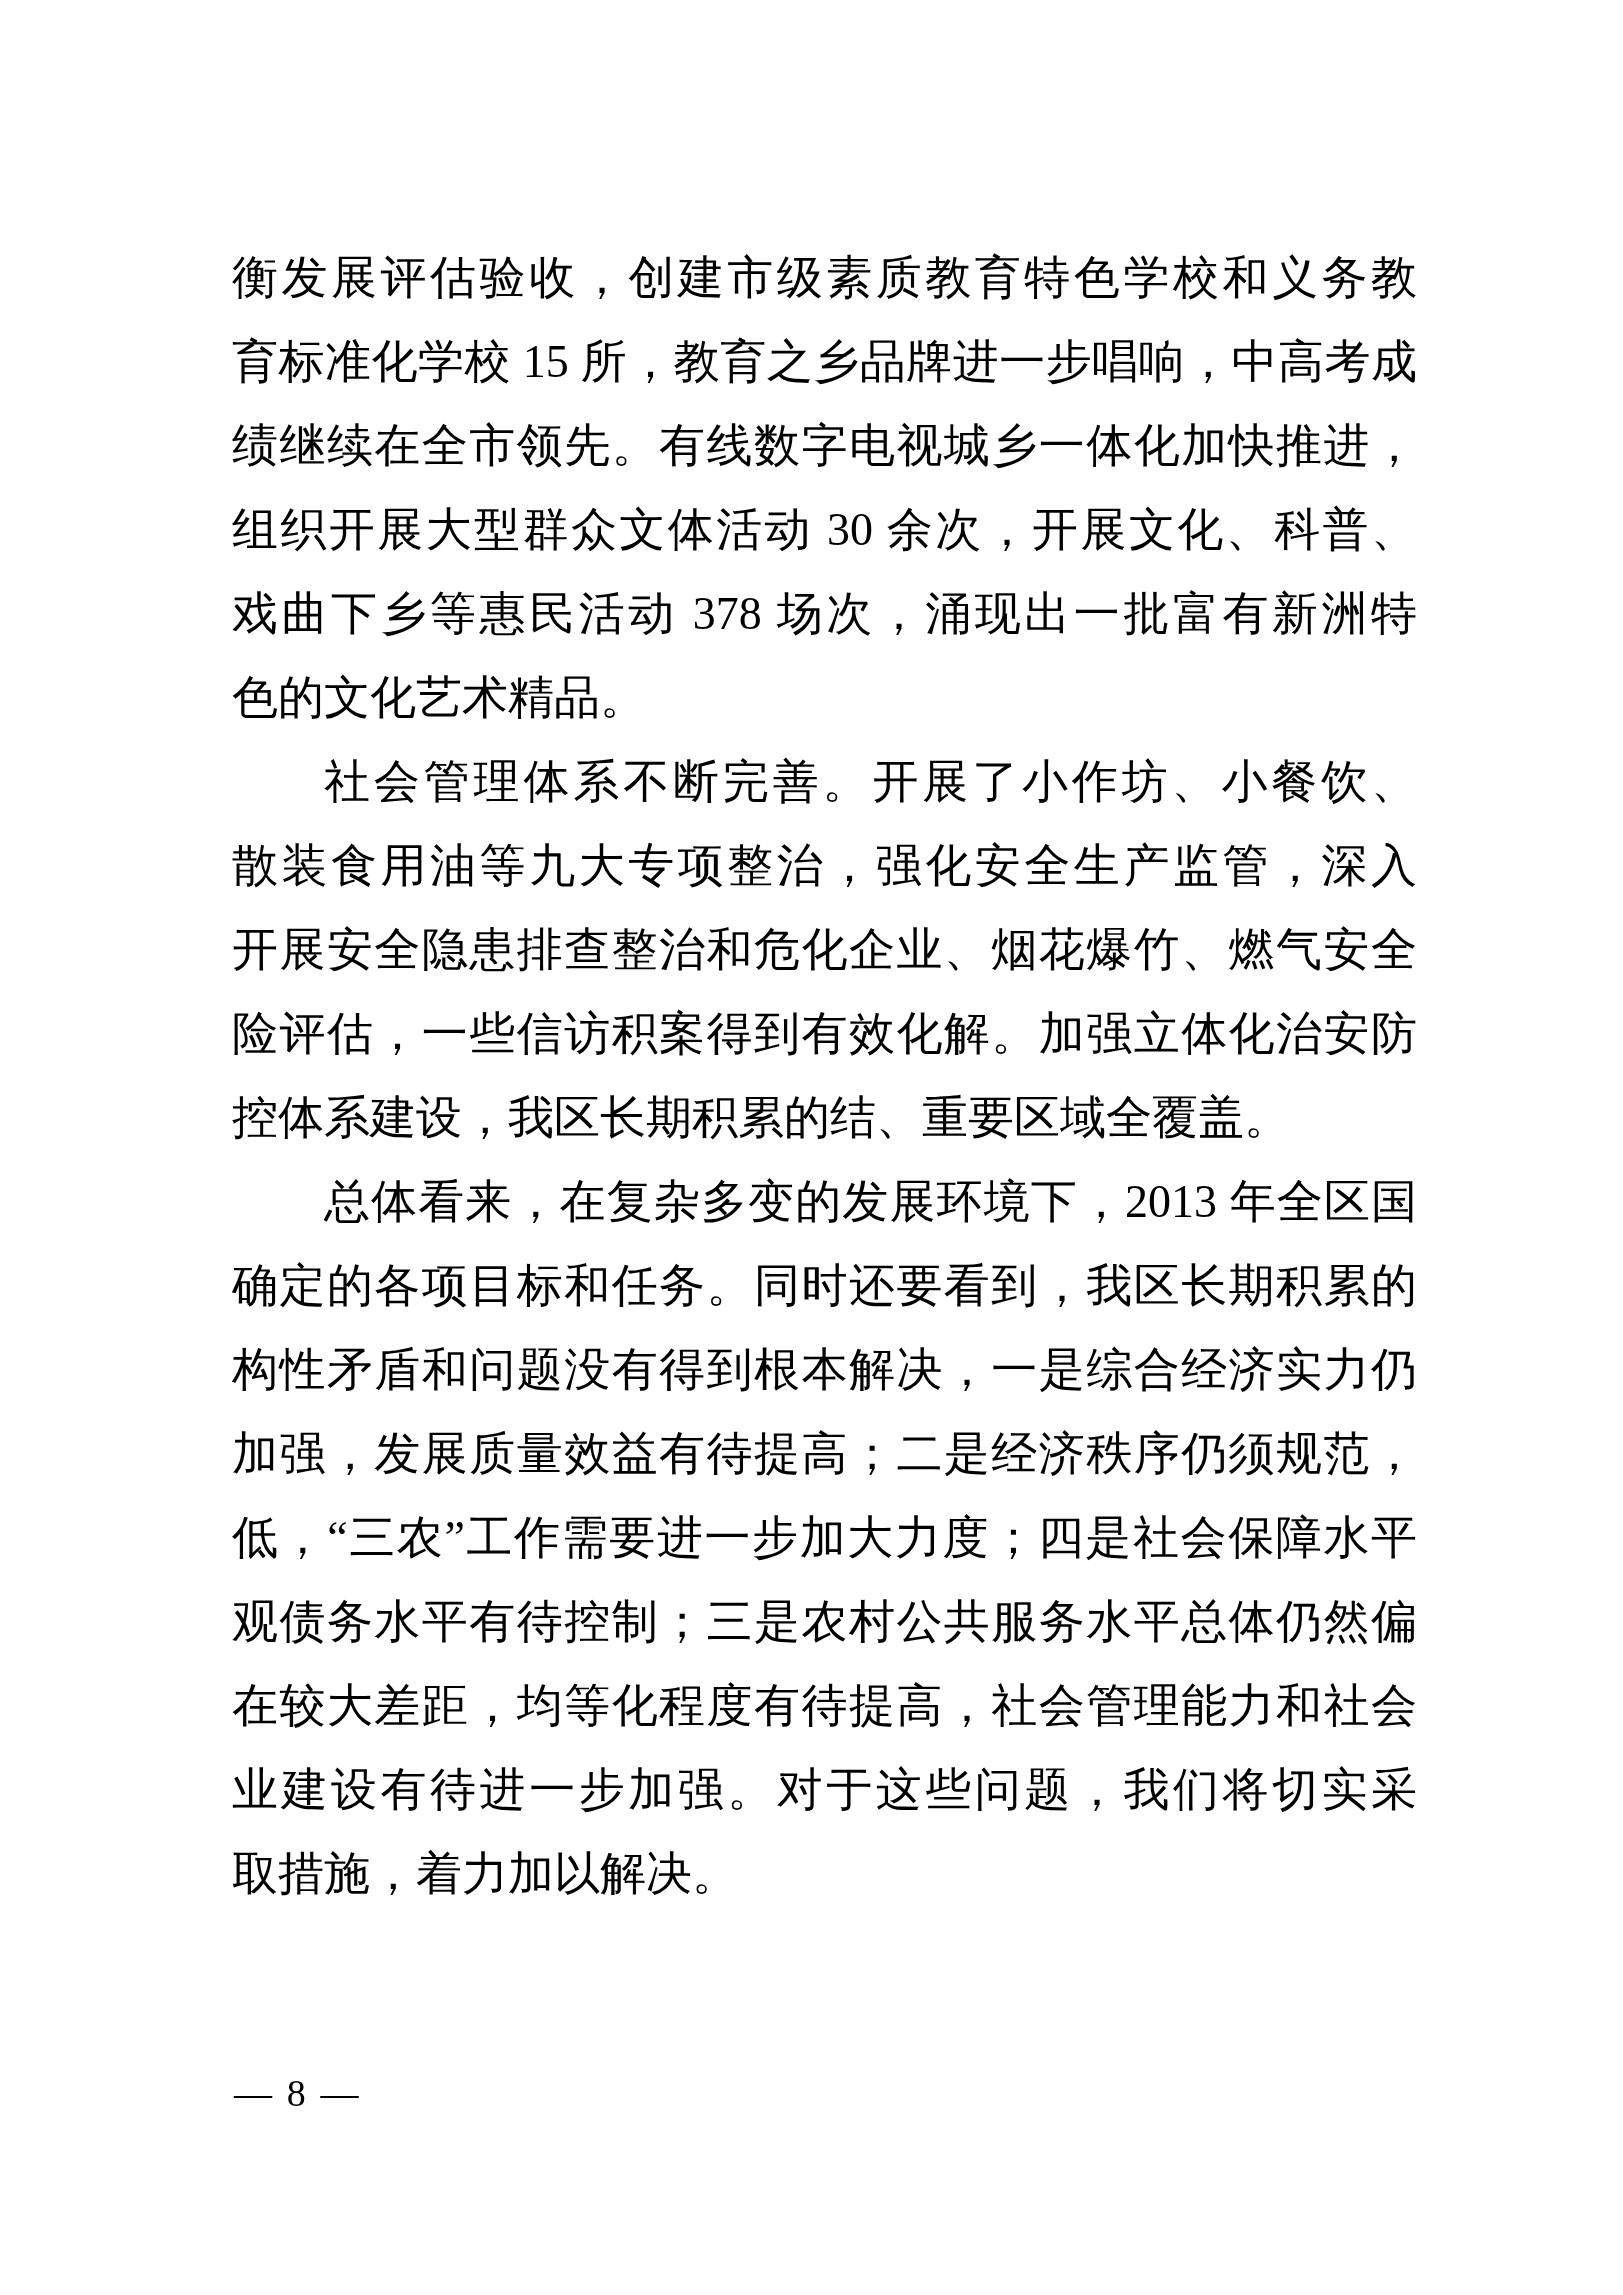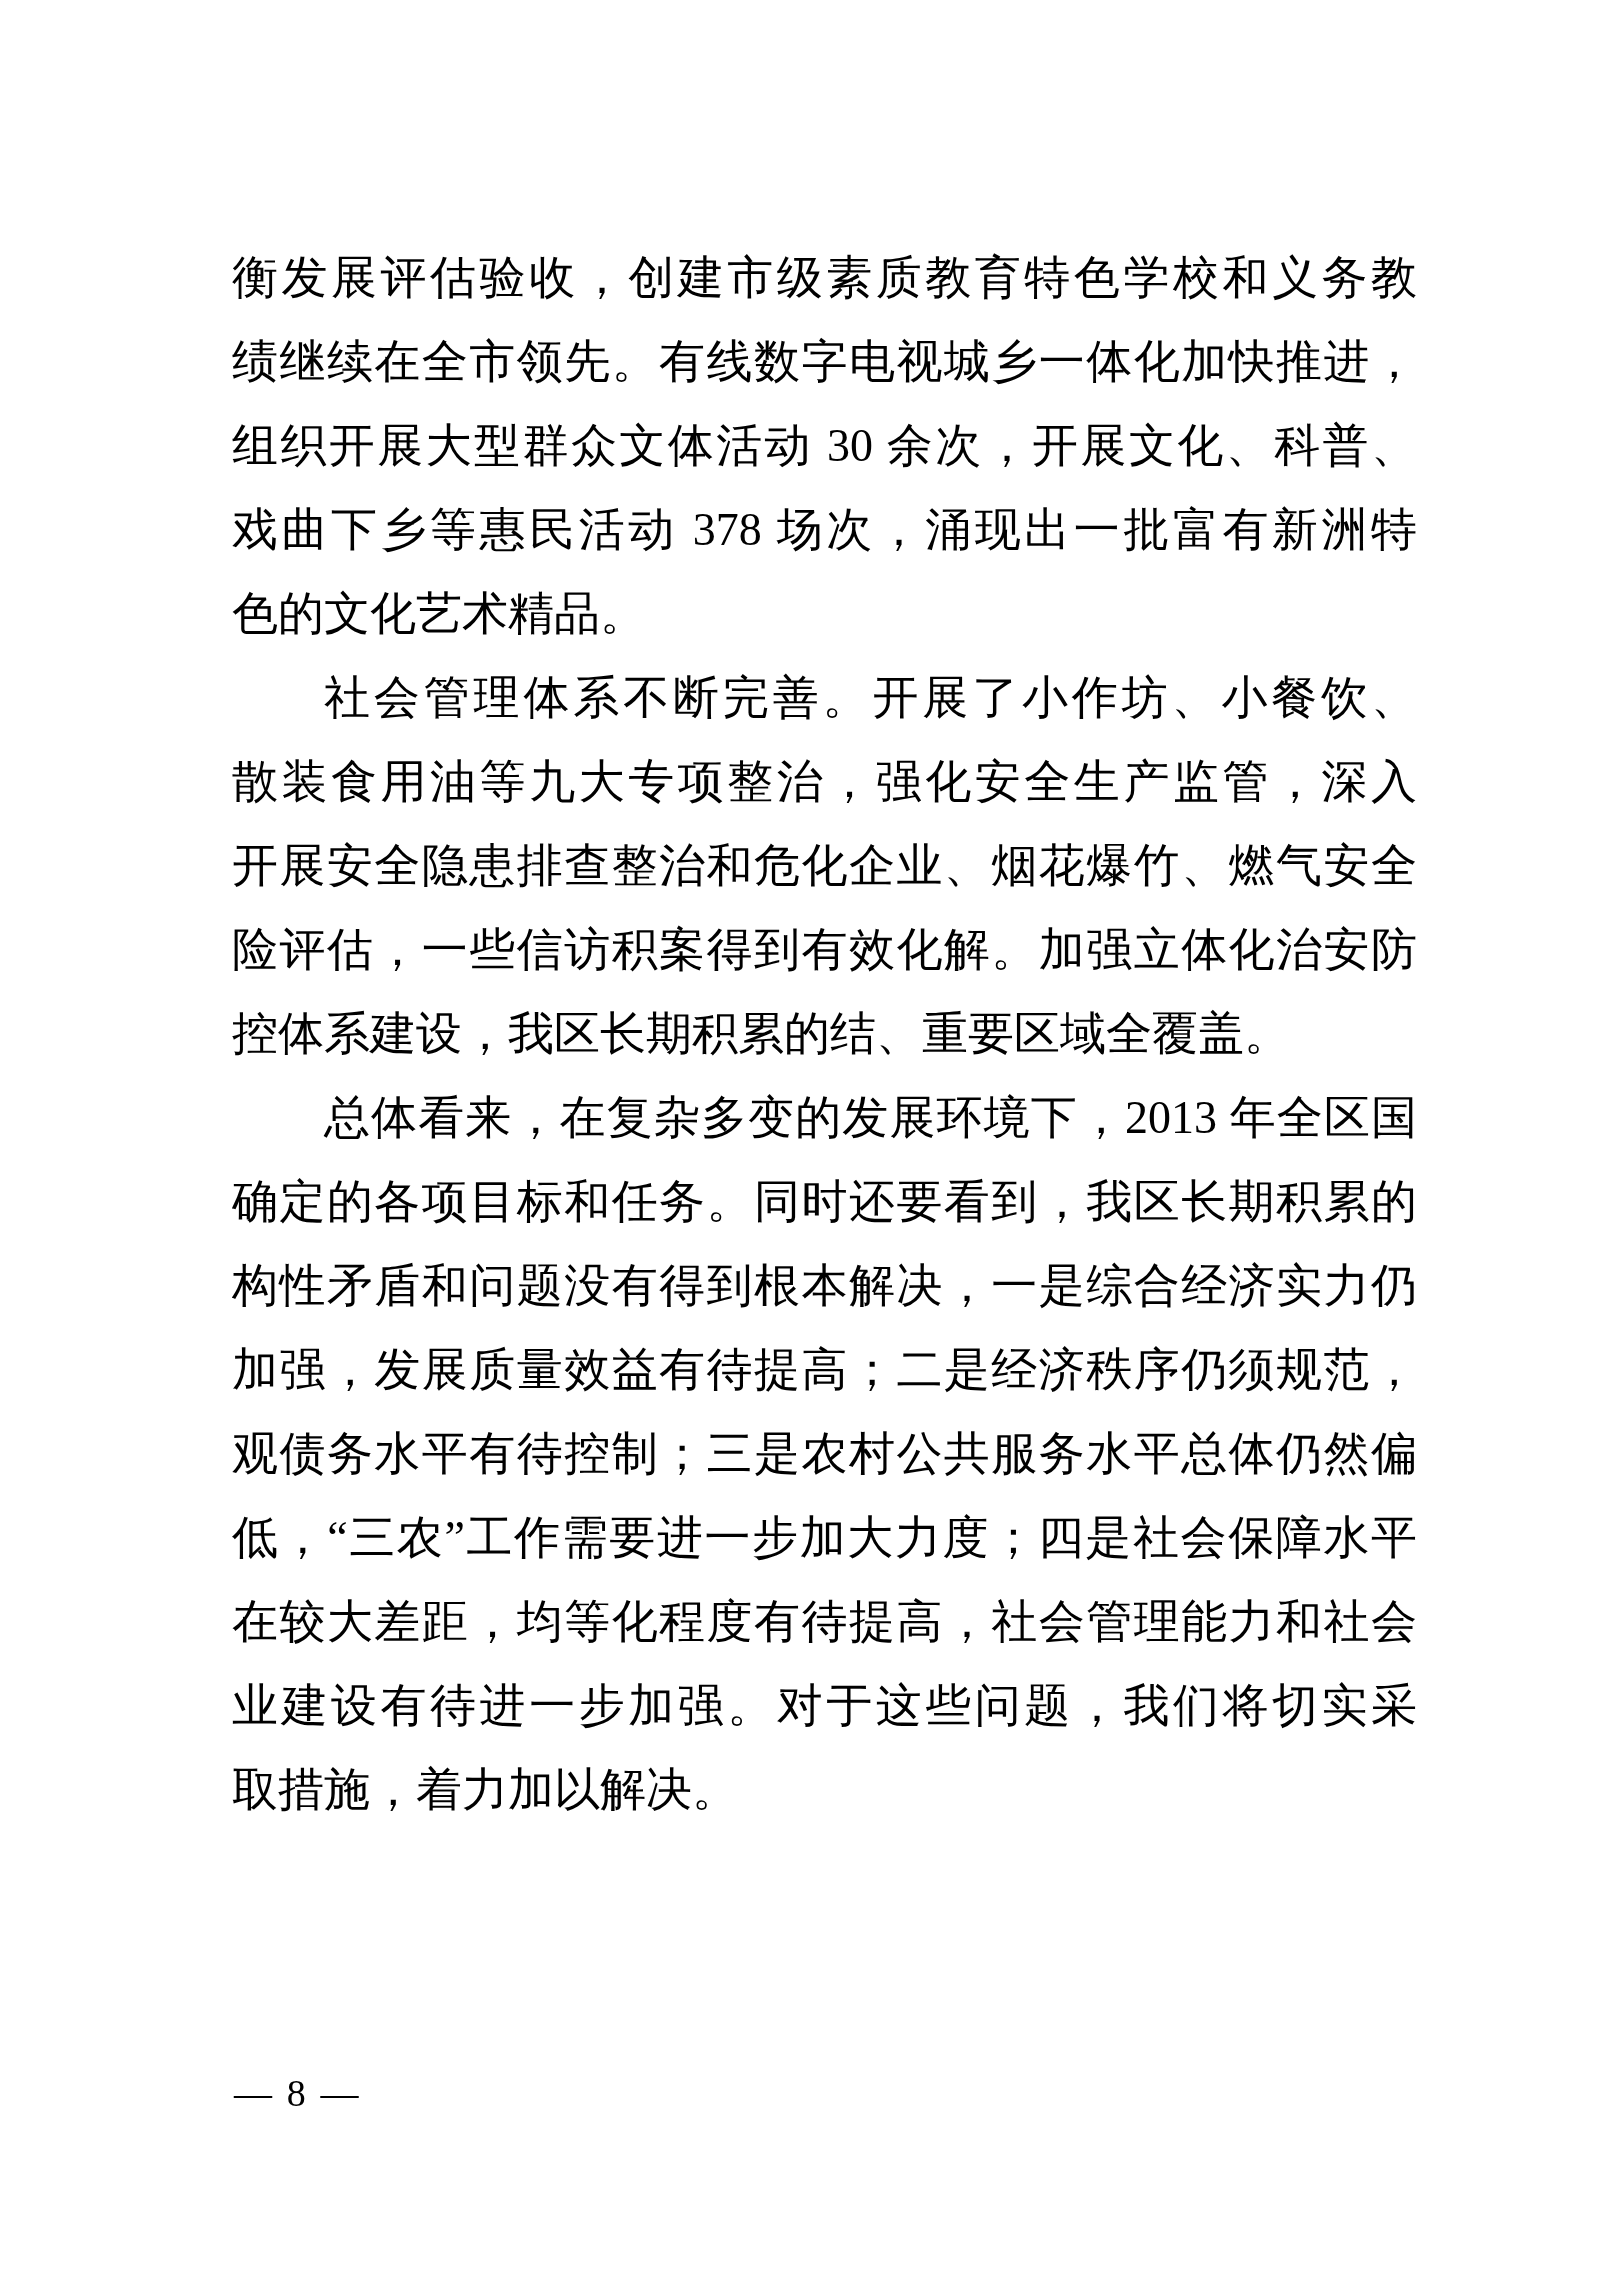--- a/index.html
+++ b/index.html
@@ -54,35 +54,36 @@
     letter-spacing: 2.6px;
     color: #000000;
   }
 </style>
 </head>
 <body>
 
 <div class="page">
   <div class="text-block">
     <div class="line j">衡发展评估验收，创建市级素质教育特色学校和义务教</div>
+    <div class="line j">育标准化学校 15 所，教育之乡品牌进一步唱响，中高考成</div>
     <div class="line j">绩继续在全市领先。有线数字电视城乡一体化加快推进，</div>
     <div class="line j">组织开展大型群众文体活动 30 余次，开展文化、科普、</div>
     <div class="line j">戏曲下乡等惠民活动 378 场次，涌现出一批富有新洲特</div>
     <div class="line">色的文化艺术精品。</div>
     <div class="line j ind">社会管理体系不断完善。开展了小作坊、小餐饮、</div>
     <div class="line j">散装食用油等九大专项整治，强化安全生产监管，深入</div>
     <div class="line j">开展安全隐患排查整治和危化企业、烟花爆竹、燃气安全治</div>
     <div class="line j">险评估，一些信访积案得到有效化解。加强立体化治安防</div>
     <div class="line">控体系建设，我区长期积累的结、重要区域全覆盖。</div>
     <div class="line j ind">总体看来，在复杂多变的发展环境下，2013 年全区国</div>
     <div class="line j">确定的各项目标和任务。同时还要看到，我区长期积累的结</div>
     <div class="line j">构性矛盾和问题没有得到根本解决，一是综合经济实力仍须</div>
     <div class="line j">加强，发展质量效益有待提高；二是经济秩序仍须规范，宏</div>
+    <div class="line j">低，“三农”工作需要进一步加大力度；四是社会保障水平存</div>
     <div class="line j">观债务水平有待控制；三是农村公共服务水平总体仍然偏</div>
-    <div class="line j">低，“三农”工作需要进一步加大力度；四是社会保障水平存</div>
     <div class="line j">在较大差距，均等化程度有待提高，社会管理能力和社会事</div>
     <div class="line j">业建设有待进一步加强。对于这些问题，我们将切实采</div>
     <div class="line">取措施，着力加以解决。</div>
   </div>
 
   <div class="footer">— 8 —</div>
 </div>
 
 
 </body></html>

